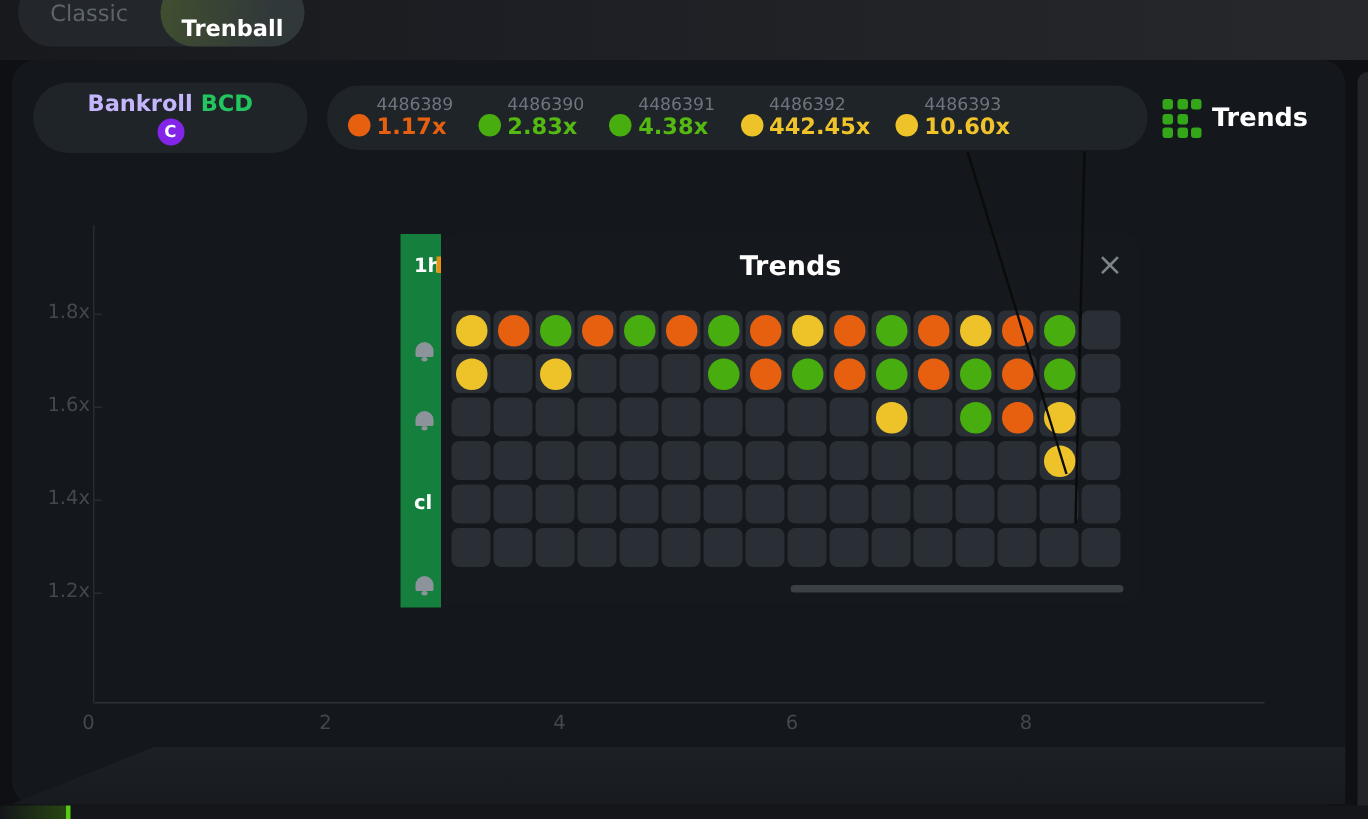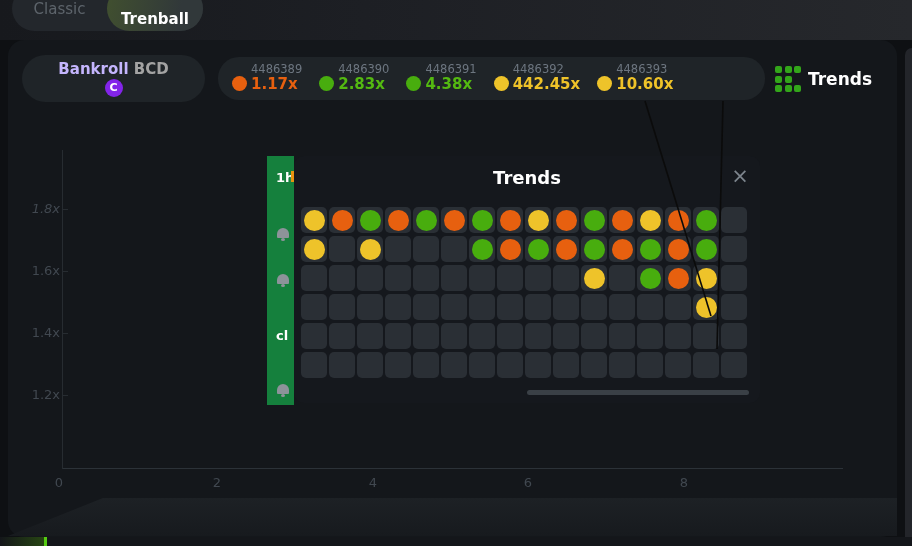--- a/index.html
+++ b/index.html
@@ -23,21 +23,21 @@
   #right-sliver { left:905px; top:48px; width:7px; height:498px; background:#23252a; border-radius:8px 0 0 8px; }
 
   
   #panel { left:8px; top:40px; width:889px; height:497px; background:#14171b; border-radius:16px; }
 
   
   #bankroll { left:14px; top:15px; width:183px; height:47px; border-radius:24px; background:#1f2428;
     display:flex; flex-direction:column; align-items:center; justify-content:center; gap:1px; }
   #bankroll .l1 { font-size:15px; font-weight:bold; }
   #bankroll .l1 .green { color:#c4b5fd; }
-  #bankroll .l1 .gray { color:#a3a3a3; }
+  #bankroll .l1 .gray { color:#22c55e; }
   #bankroll .l2 { display:flex; align-items:center; gap:5px; color:#fff; font-weight:bold; font-size:16px; }
   .coin { width:18px; height:18px; border-radius:50%; background:#8324e9; color:#fff;
     font-size:11px; font-weight:bold; text-align:center; line-height:18px; }
 
   
   #history { left:210px; top:17px; width:547px; height:43px; border-radius:21px; background:#1f2428;
     display:flex; align-items:center; padding:0 14px; gap:17px; overflow:hidden; }
   .hitem { display:flex; align-items:flex-end; gap:4px; }
   .hdot { width:15px; height:15px; border-radius:50%; margin-bottom:3px; flex:0 0 auto; }
   .hcol { display:flex; flex-direction:column; line-height:1.15; }
@@ -169,21 +169,21 @@
         <span></span>
         <span></span>
         <span></span>
       </span>
     <span class="lbl">Trends</span>
   </div>
 
   <div id="vaxis" class="abs"></div>
   <div id="haxis" class="abs"></div>
   <div id="yticks">
-      <div class="ytick" style="top: 161px; font-style: italic;">1.8x</div>
+      <div class="ytick" style="top: 161px;">1.8x</div>
       <div class="ytickmark" style="top: 169px;"></div>
       <div class="ytick" style="top: 223px;">1.6x</div>
       <div class="ytickmark" style="top: 231px;"></div>
       <div class="ytick" style="top: 285px;">1.4x</div>
       <div class="ytickmark" style="top: 293px;"></div>
       <div class="ytick" style="top: 347px;">1.2x</div>
       <div class="ytickmark" style="top: 355px;"></div>
     </div>
   <div id="xticks">
       <div class="xtick" style="left: 31px;">0</div>

